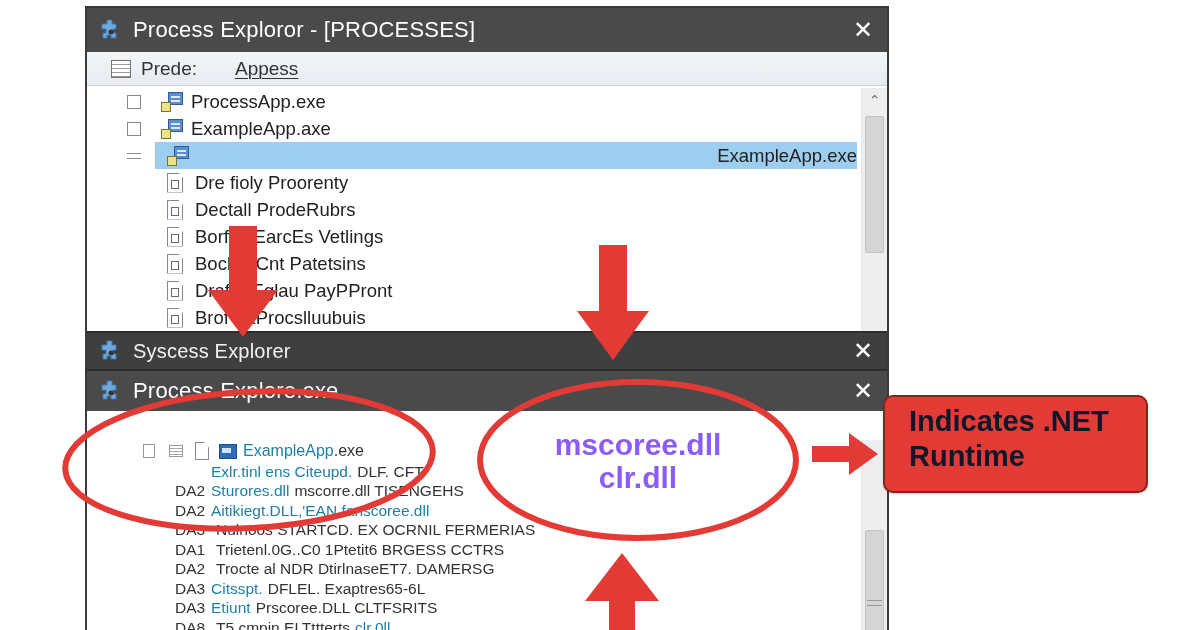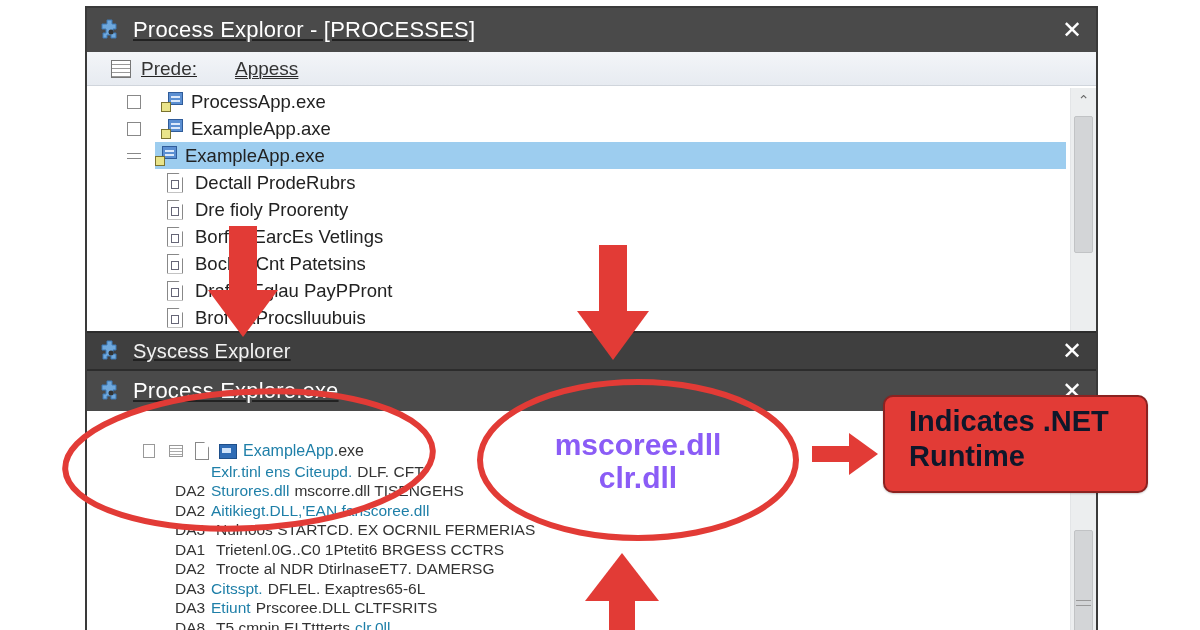--- a/index.html
+++ b/index.html
@@ -1,19 +1,19 @@
 <!DOCTYPE html>
 <html><head>
 <meta charset="utf-8">
 <style>
   * { box-sizing: border-box; margin: 0; padding: 0; }
   html, body { width: 1200px; height: 630px; overflow: hidden; background: #ffffff; }
   body { position: relative; font-family: "Liberation Sans", "DejaVu Sans", sans-serif; color: #222; }
 
-  .window { position: absolute; left: 85px; width: 1013px; border-left: 2px solid #3a3a3a; border-right: 2px solid #3a3a3a; background: #fff; text-decoration: underline; }
+  .window { position: absolute; left: 85px; width: 804px; border-left: 2px solid #3a3a3a; border-right: 2px solid #3a3a3a; background: #fff; }
   #win1 { top: 6px; height: 325px; border-top: 2px solid #3a3a3a; }
   .titlebar { height: 44px; background: #4a4a4a; color: #fff; display: flex; align-items: center; padding-left: 12px; position: relative; }
   .titlebar .title { font-size: 22px; margin-left: 10px; letter-spacing: 0.2px; }
   .titlebar .close { position: absolute; right: 14px; top: 50%; transform: translateY(-50%); font-size: 24px; color: #fff; cursor: pointer; line-height: 1; }
   .app-icon { width: 24px; height: 24px; display: inline-block; }
 
   .menubar { height: 34px; background: linear-gradient(#f3f5f8, #e7ebf1); border-bottom: 1px solid #d0d5dc; display: flex; align-items: center; padding-left: 24px; font-size: 19px; color: #333; }
   .menubar .menu-icon { width: 20px; height: 18px; border: 1px solid #777; margin-right: 10px; background: repeating-linear-gradient(#fff 0 3px, #999 3px 4px); }
   .menubar .menu-item { margin-right: 38px; cursor: pointer; }
 
@@ -95,35 +95,35 @@
     <div class="row">
       <span class="checkbox"></span>
       <span class="exe-icon">
           <span class="w"></span>
           <span class="s"></span>
         </span>
       <span>ExampleApp.axe</span>
     </div>
     <div class="row">
       <span class="dash" style="position:absolute; left:0;"></span>
-      <div style="position:absolute; left:68px; right:0; top:0; bottom:0; background:#9dcdef; display:flex; align-items:center; padding-left:0;">
+      <div style="position:absolute; left:68px; right:0; top:0; bottom:0; background:#9dcdef; display:flex; align-items:center; padding-left:12px;justify-content:space-between;">
         <span class="exe-icon">
             <span class="w"></span>
             <span class="s"></span>
           </span>
         <span>ExampleApp.exe</span>
       </div>
     </div>
     <div class="row">
         <span class="doc-icon"></span>
+        <span>Dre fioly Proorenty</span>
+      </div>
+    <div class="row">
+        <span class="doc-icon"></span>
         <span>Dectall ProdeRubrs</span>
-      </div>
-    <div class="row">
-        <span class="doc-icon"></span>
-        <span>Dre fioly Proorenty</span>
       </div>
     <div class="row">
         <span class="doc-icon"></span>
         <span>Borfes EarcEs Vetlings</span>
       </div>
     <div class="row">
         <span class="doc-icon"></span>
         <span>Bocbis Cnt Patetsins</span>
       </div>
     <div class="row">

